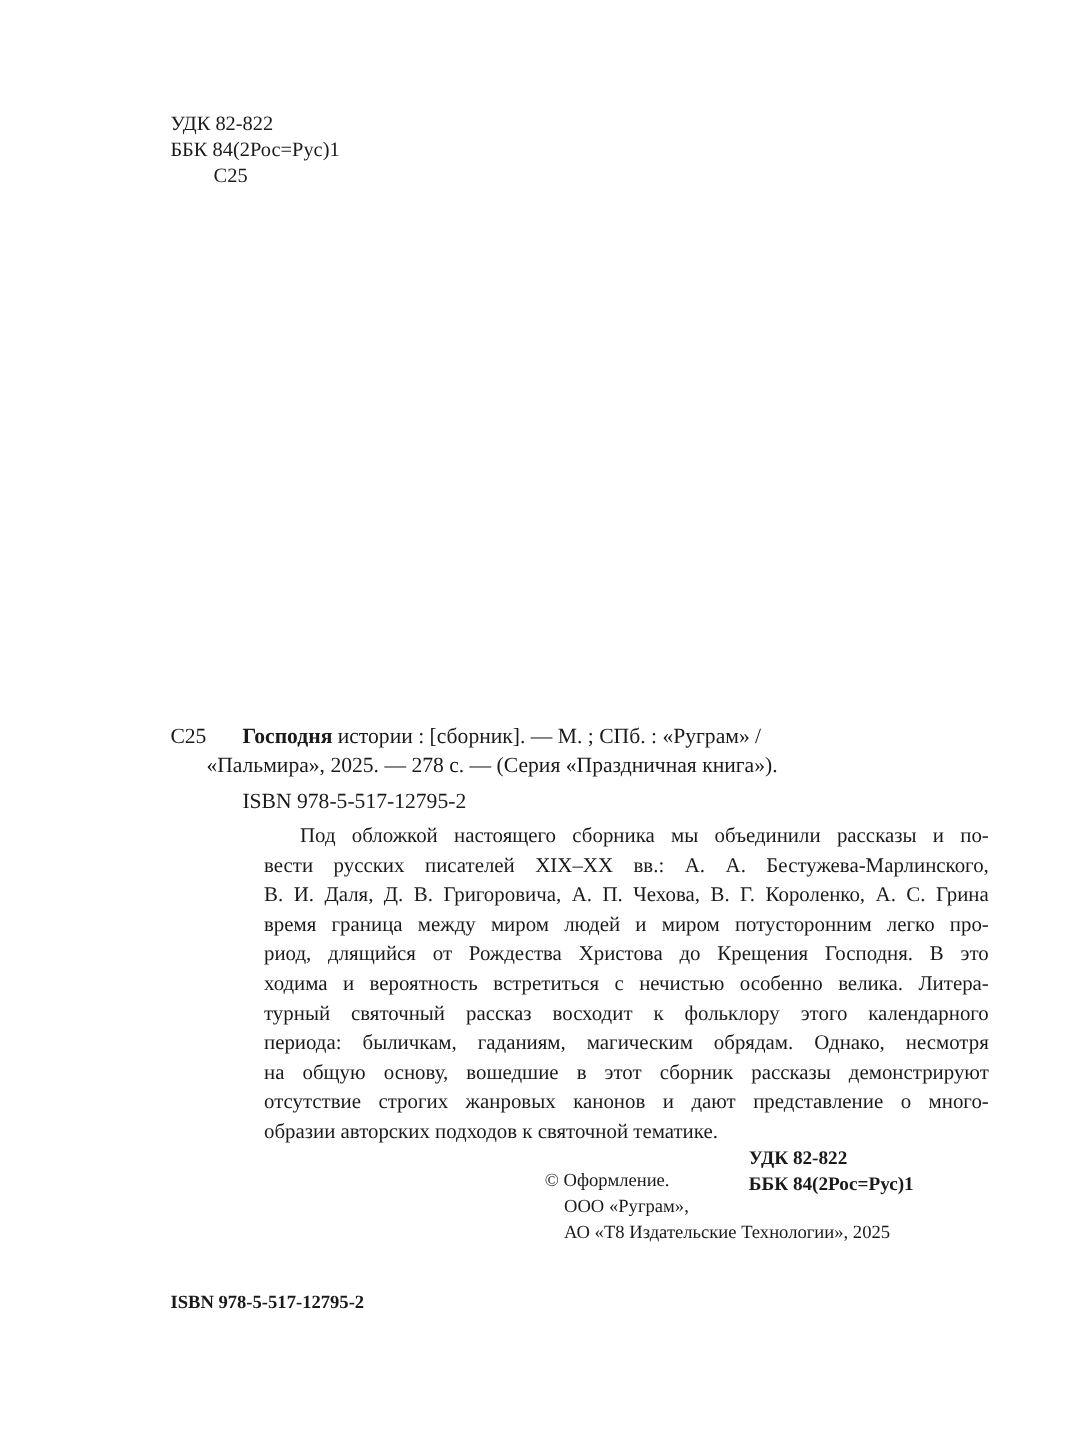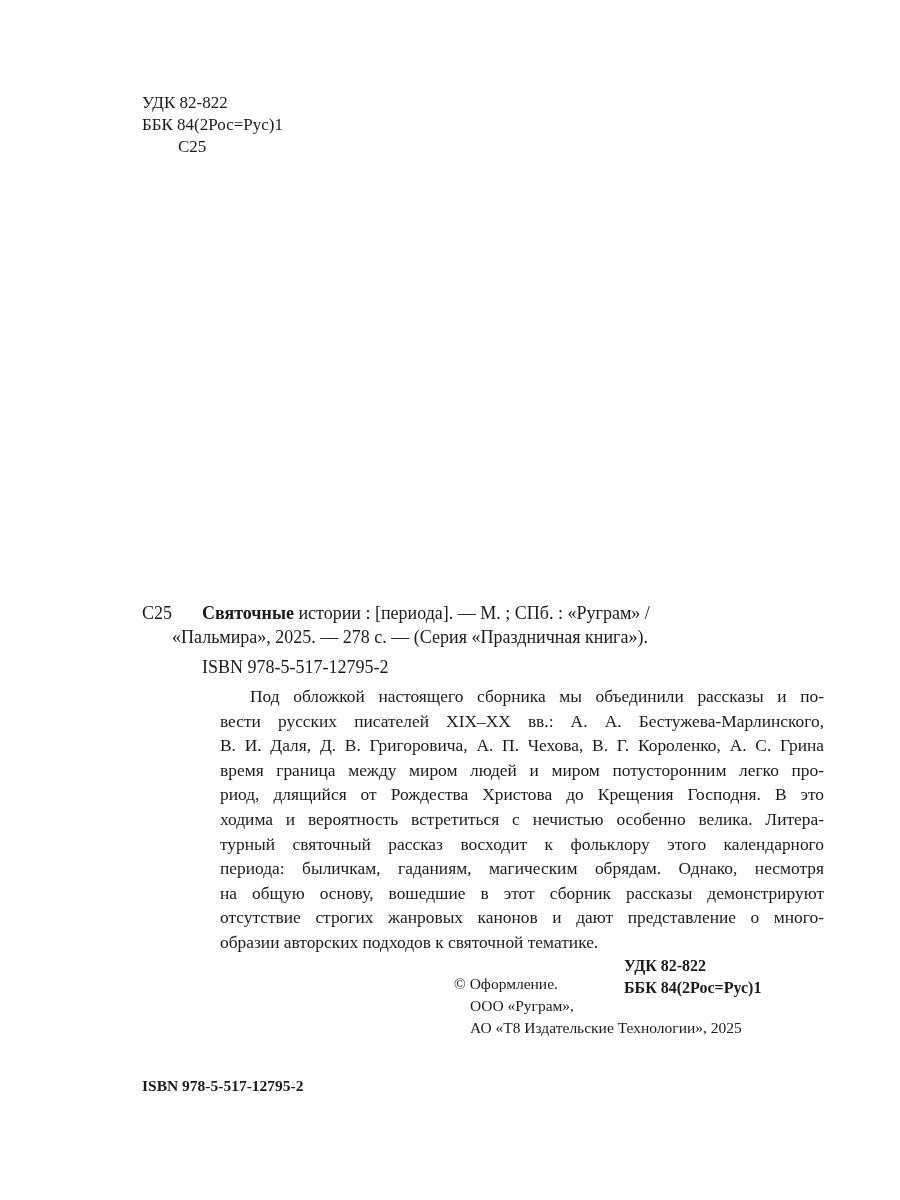--- a/index.html
+++ b/index.html
@@ -89,21 +89,21 @@
 <div class="page">
 
   <div class="abs top-index">
     <span class="line">УДК 82-822</span>
     <span class="line">ББК 84(2Рос=Рус)1</span>
     <span class="line indent">С25</span>
   </div>
 
   <div class="abs catalog">
     <span class="row1">
-      <span class="code">С25</span><span class="title-bold">Святочные</span><span> истории : [периода]. — М. ; СПб. : «Руграм» /</span>
+      <span class="code">С25</span><span class="title-bold">Господня</span><span> истории : [сборник]. — М. ; СПб. : «Руграм» /</span>
     </span>
     <span class="row2">«Пальмира», 2025. — 278 с. — (Серия «Праздничная книга»).</span>
     <span class="isbn">ISBN 978-5-517-12795-2</span>
   </div>
 
   <div class="abs annotation">
     <span class="ln indent">Под обложкой настоящего сборника мы объединили рассказы и по-</span>
     <span class="ln">вести русских писателей XIX–XX вв.: А. А. Бестужева-Марлинского,</span>
     <span class="ln">В. И. Даля, Д. В. Григоровича, А. П. Чехова, В. Г. Короленко, А. С. Грина</span>
     <span class="ln">время граница между миром людей и миром потусторонним легко про-</span>

